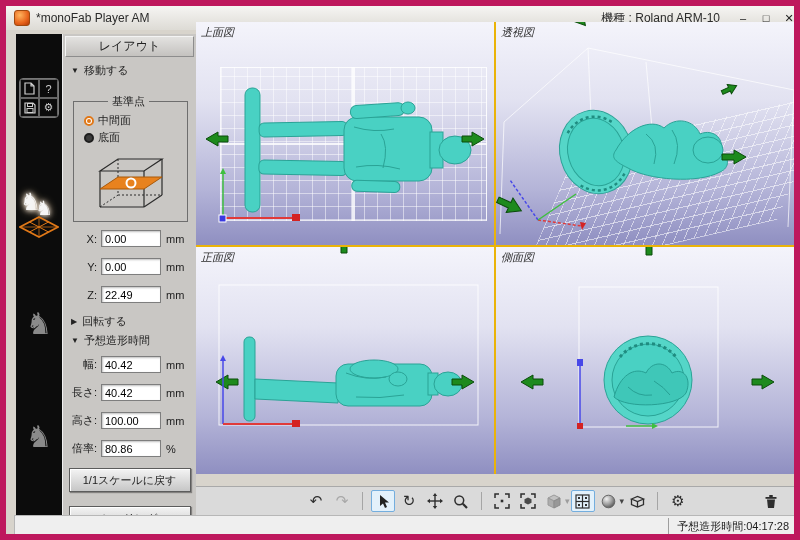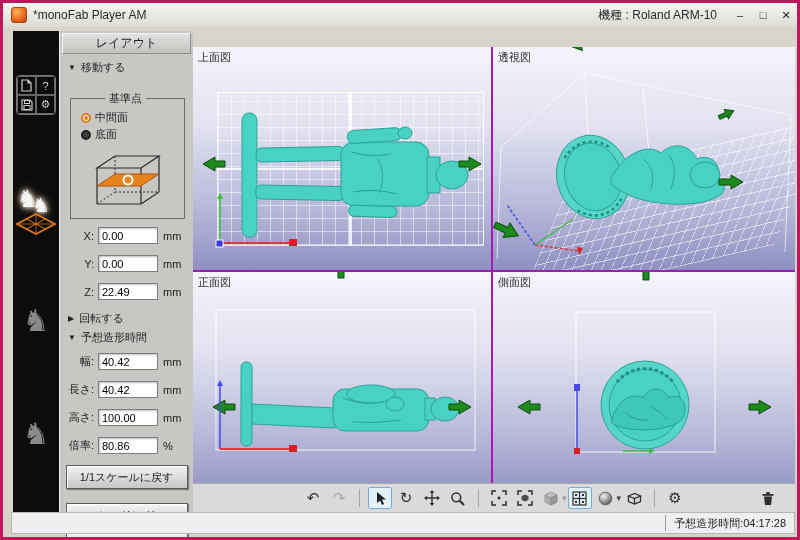--- a/index.html
+++ b/index.html
@@ -1,17 +1,17 @@
 <!DOCTYPE html>
 <html><head>
 <meta charset="utf-8">
 <style>
   * { margin:0; padding:0; box-sizing:border-box; }
   html,body { width:800px; height:540px; font-family:"Liberation Sans","DejaVu Sans",sans-serif; }
-  .window { position:relative; width:800px; height:540px; background:#d8d4cc; border:3px solid #be185d; overflow:hidden; }
+  .window { position:relative; width:800px; height:540px; background:#d8d4cc; border:6px solid #be185d; overflow:hidden; }
 
   
   .titlebar { position:absolute; left:0; top:0; width:800px; height:24px;
     background:linear-gradient(#f6f5f3,#dddbd5); display:flex; align-items:center; }
   .appicon { width:16px; height:16px; margin:0 6px 0 8px; border-radius:3px;
     background:radial-gradient(circle at 35% 30%, #ffb45e, #e8641c 60%, #b03a08); border:1px solid #a04a10; }
   .apptitle { font-size:12px; color:#2b2b2b; }
   .titlebar-right { margin-left:auto; display:flex; align-items:center; }
   .machine { font-size:12px; color:#2b2b2b; margin-right:14px; }
   .winbtn { width:18px; height:16px; margin-right:5px; font-size:11px; color:#222;
@@ -58,21 +58,21 @@
   .frow .unit { margin-left:5px; }
   .fields1 { margin-top:8px; }
   .bigbtn { display:block; margin:0 auto 5px auto; width:122px; height:24px;
     background:linear-gradient(#f4f4f4,#c6c6c6); border:1px solid #5c5c5c;
     box-shadow:inset 1px 1px 0 #fff, 1px 1px 1px rgba(0,0,0,.35);
     font-size:11px; color:#1d1d1d; font-family:"Liberation Sans","DejaVu Sans",sans-serif; cursor:default; }
   .btn-reset { margin-top:2px; }
   .btn-heal { margin-top:14px; }
 
   
-  .vparea { position:absolute; left:190px; top:44px; width:602px; height:452px; background:#a21caf; }
+  .vparea { position:absolute; left:190px; top:16px; width:602px; height:452px; background:#eab308;font-style:italic; }
   .vp { position:absolute; overflow:hidden;
     background:linear-gradient(180deg,#f4f4fb 0%,#e2e2f1 35%,#b4b4d8 75%,#8f8fc1 100%); }
   .vp-tl { left:0; top:0; width:298px; height:223px; }
   .vp-tr { left:300px; top:0; width:302px; height:223px; }
   .vp-bl { left:0; top:225px; width:298px; height:227px; }
   .vp-br { left:300px; top:225px; width:302px; height:227px; }
   .vp-label { position:absolute; left:5px; top:3px; font-size:11px; color:#2a2a2a; z-index:5; }
   .vp svg.scene { position:absolute; left:0; top:0; z-index:2; }
   .grid-flat { position:absolute; left:24px; top:45px; width:267px; height:154px; z-index:1;
     border:1px solid rgba(255,255,255,.75);

